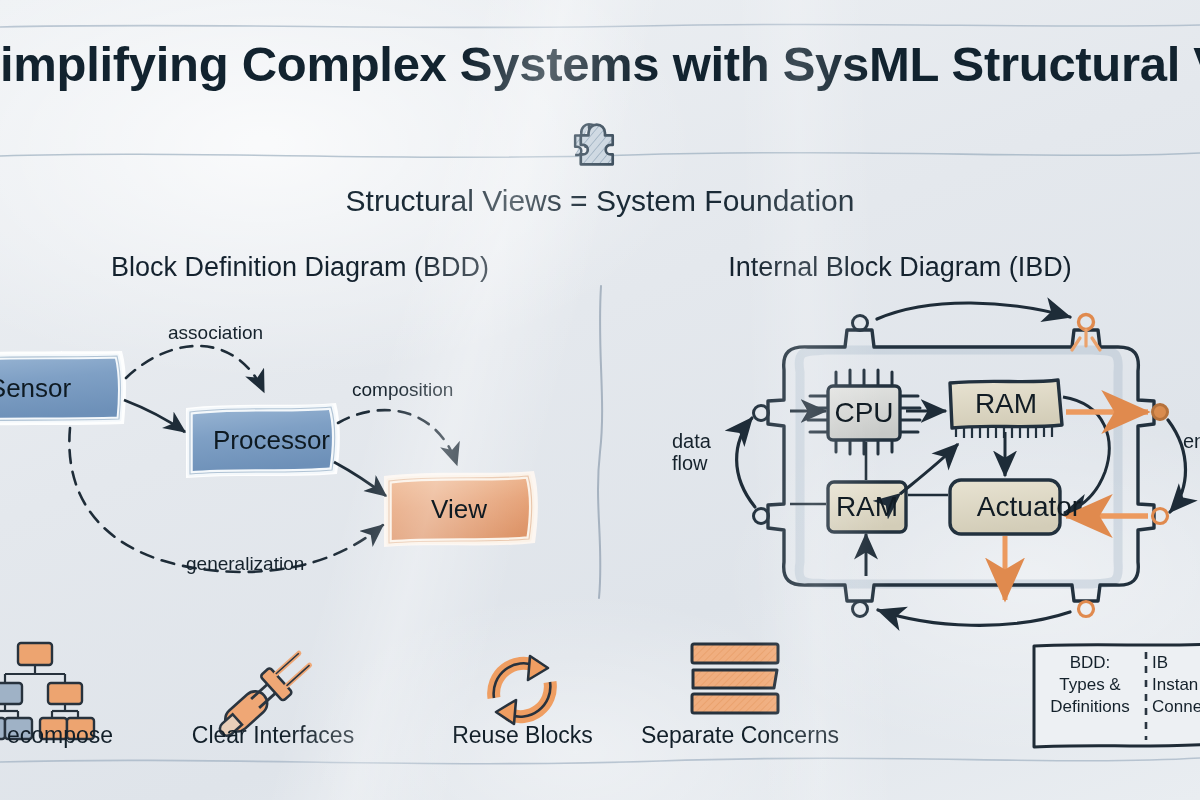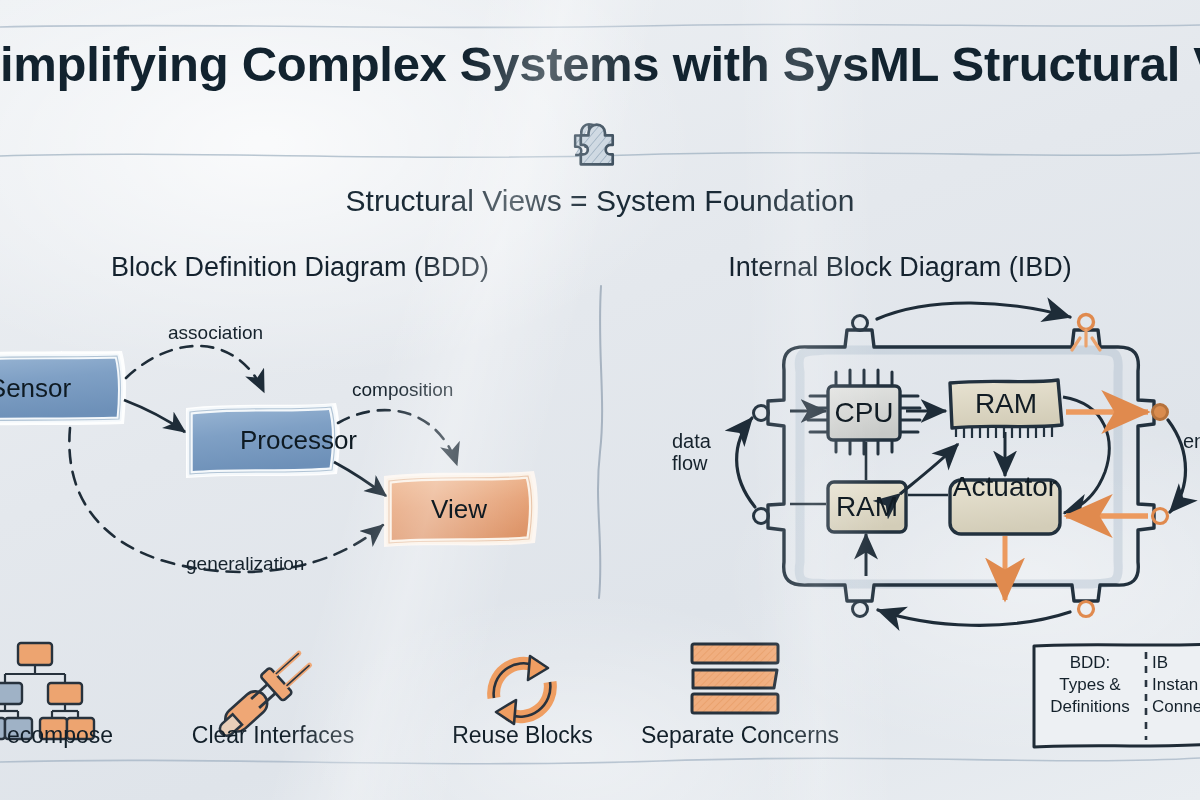--- a/index.html
+++ b/index.html
@@ -143,21 +143,21 @@
     <path d="M338,423 C382,398 438,408 457,465" fill="none" stroke="#1e2c38" stroke-width="2.6" stroke-dasharray="12 9" stroke-linecap="round" marker-end="url(#arw)"></path>
 
     <path d="M334,462 C356,474 372,485 386,496" fill="none" stroke="#1e2c38" stroke-width="2.8" marker-end="url(#arwS)"></path>
 
     <path d="M70,428 C62,520 130,570 240,572 C318,572 360,544 383,525" fill="none" stroke="#1e2c38" stroke-width="2.6" stroke-dasharray="13 9" stroke-linecap="round" marker-end="url(#arw)"></path>
   </svg>
 
   <div class="abs blk" style="left:-60px;top:356px;width:180px;height:64px;">
     <span>Sensor</span>
   </div>
-  <div class="abs blk" style="left:190px;top:408px;width:163px;height:64px;margin-left:27px;">
+  <div class="abs blk" style="left:190px;top:408px;width:163px;height:64px;">
     <span>Processor</span>
   </div>
   <div class="abs blk" style="left:389px;top:477px;width:140px;height:64px;">
     <span>View</span>
   </div>
 
   <div class="reltext" style="left:168px;top:322px;">association</div>
   <div class="reltext" style="left:352px;top:379px;">composition</div>
   <div class="reltext" style="left:186px;top:553px;">generalization</div>
 
@@ -279,21 +279,21 @@
 
   <div class="abs ibdblk" style="left:828px;top:386px;width:72px;height:54px;">
     <span>CPU</span>
   </div>
   <div class="abs ibdblk" style="left:952px;top:382px;width:108px;height:44px;">
     <span>RAM</span>
   </div>
   <div class="abs ibdblk" style="left:828px;top:482px;width:78px;height:50px;">
     <span>RAM</span>
   </div>
-  <div class="abs ibdblk" style="left:950px;top:460px;width:110px;height:54px;">
+  <div class="abs ibdblk" style="left:950px;top:480px;width:110px;height:54px;padding-left:24px;">
     <span>Actuator</span>
   </div>
 
   <div class="flowtext" style="left:672px;top:430px;text-align:left;">
     <div>data</div>
     <div>flow</div>
   </div>
   <div class="flowtext" style="left:1163px;top:430px;text-align:right;width:60px;">
     <div>ener</div>
     <div>flo</div>

